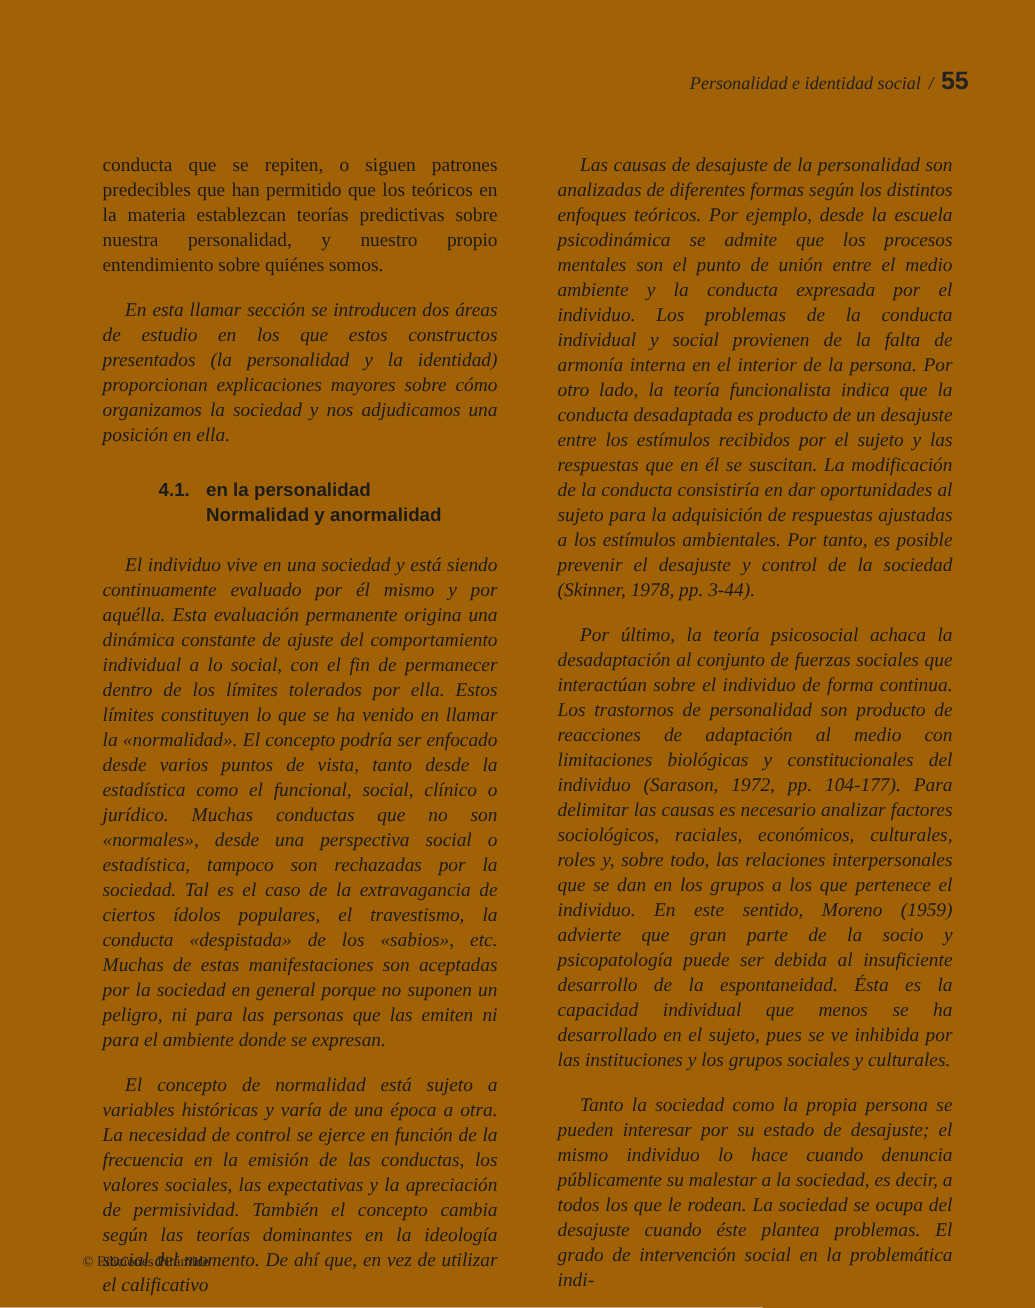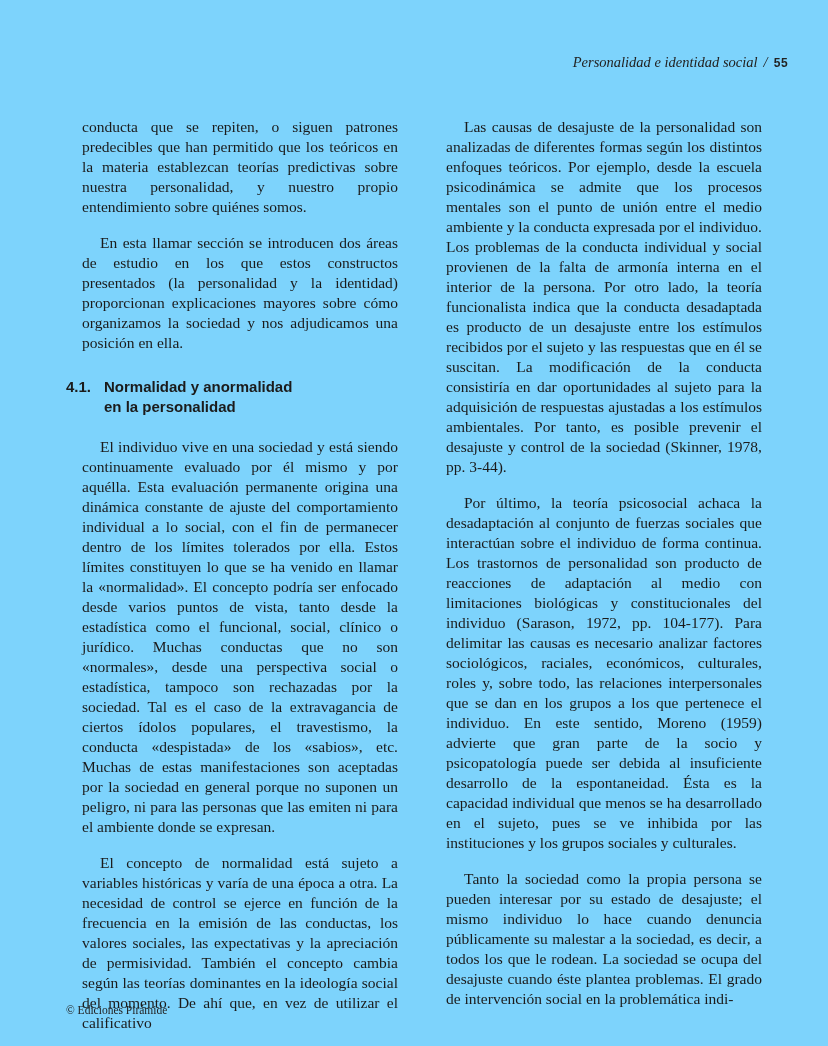--- a/index.html
+++ b/index.html
@@ -5,59 +5,60 @@
   * { margin: 0; padding: 0; box-sizing: border-box; }
   html, body { background: #e9e9e9; }
   body {
     width: 828px; height: 1046px;
     font-family: "Liberation Serif", serif;
     color: #1b1b1b;
   }
   .page {
     position: relative;
     width: 828px; height: 1046px;
-    background: #7dd3fc;
-    padding: 54px 40px 0 66px;
+    background: #a16207;
+    padding: 54px 53px 0 66px;
     overflow: hidden;
   }
   .page-header {
     display: flex;
     justify-content: flex-end;
     align-items: baseline;
     font-size: 14.5px;
     margin-bottom: 30px;
     color: #222;
   }
   .running-title { font-style: italic; }
   .header-sep { font-style: italic; margin: 0 6px; }
-  .page-number { font-weight: bold; font-size: 12px; font-family: Liberation Mono, monospace; }
+  .page-number { font-weight: bold; font-size: 20px; font-family: Liberation Sans, sans-serif; }
   .columns {
     display: flex;
     gap: 16px;
   }
   .col {
     width: 348px;
     flex: 0 0 348px;
     font-size: 15.5px;
     line-height: 20px;
     text-align: justify;
     hyphens: auto;
     -webkit-hyphens: auto;
   }
   .col p { margin: 16px; }
-  .col p.indent { text-indent: 18px; }
+  .col p.indent { text-indent: 18px; font-style: italic; }
   .section-heading {
     font-family: "Liberation Sans", sans-serif;
     font-weight: bold;
     font-size: 15px;
     line-height: 20px;
     margin: 24px 0 20px 0;
     display: flex;
     text-align: left;
     hyphens: none;
+    justify-content: center;
   }
   .heading-number { width: 38px; flex: 0 0 38px; }
   .heading-text span { display: block; }
   .page-footer {
     position: absolute;
     left: 66px;
     bottom: 30px;
     font-size: 11.5px;
     color: #222;
   }
@@ -75,22 +76,22 @@
 
   <div class="columns">
 
     <div class="col">
       <p>conducta que se repiten, o siguen patrones predecibles que han permitido que los teóricos en la materia establezcan teorías predictivas sobre nuestra personalidad, y nuestro propio entendimiento sobre quiénes somos.</p>
       <p class="indent">En esta llamar sección se introducen dos áreas de estudio en los que estos constructos presentados (la personalidad y la identidad) proporcionan explicaciones mayores sobre cómo organizamos la sociedad y nos adjudicamos una posición en ella.</p>
 
       <div class="section-heading">
         <span class="heading-number">4.1.</span>
         <span class="heading-text">
+          <span>en la personalidad</span>
           <span>Normalidad y anormalidad</span>
-          <span>en la personalidad</span>
         </span>
       </div>
 
       <p class="indent">El individuo vive en una sociedad y está siendo continuamente evaluado por él mismo y por aquélla. Esta evaluación permanente origina una dinámica constante de ajuste del comportamiento individual a lo social, con el fin de permanecer dentro de los límites tolerados por ella. Estos límites constituyen lo que se ha venido en llamar la «normalidad». El concepto podría ser enfocado desde varios puntos de vista, tanto desde la estadística como el funcional, social, clínico o jurídico. Muchas conductas que no son «normales», desde una perspectiva social o estadística, tampoco son rechazadas por la sociedad. Tal es el caso de la extravagancia de ciertos ídolos populares, el travestismo, la conducta «despistada» de los «sabios», etc. Muchas de estas manifestaciones son aceptadas por la sociedad en general porque no suponen un peligro, ni para las personas que las emiten ni para el ambiente donde se expresan.</p>
       <p class="indent">El concepto de normalidad está sujeto a variables históricas y varía de una época a otra. La necesidad de control se ejerce en función de la frecuencia en la emisión de las conductas, los valores sociales, las expectativas y la apreciación de permisividad. También el concepto cambia según las teorías dominantes en la ideología social del momento. De ahí que, en vez de utilizar el calificativo</p>
     </div>
 
     <div class="col">
       <p class="indent">Las causas de desajuste de la personalidad son analizadas de diferentes formas según los distintos enfoques teóricos. Por ejemplo, desde la escuela psicodinámica se admite que los procesos mentales son el punto de unión entre el medio ambiente y la conducta expresada por el individuo. Los problemas de la conducta individual y social provienen de la falta de armonía interna en el interior de la persona. Por otro lado, la teoría funcionalista indica que la conducta desadaptada es producto de un desajuste entre los estímulos recibidos por el sujeto y las respuestas que en él se suscitan. La modificación de la conducta consistiría en dar oportunidades al sujeto para la adquisición de respuestas ajustadas a los estímulos ambientales. Por tanto, es posible prevenir el desajuste y control de la sociedad (Skinner, 1978, pp. 3-44).</p>
       <p class="indent">Por último, la teoría psicosocial achaca la desadaptación al conjunto de fuerzas sociales que interactúan sobre el individuo de forma continua. Los trastornos de personalidad son producto de reacciones de adaptación al medio con limitaciones biológicas y constitucionales del individuo (Sarason, 1972, pp. 104-177). Para delimitar las causas es necesario analizar factores sociológicos, raciales, económicos, culturales, roles y, sobre todo, las relaciones interpersonales que se dan en los grupos a los que pertenece el individuo. En este sentido, Moreno (1959) advierte que gran parte de la socio y psicopatología puede ser debida al insuficiente desarrollo de la espontaneidad. Ésta es la capacidad individual que menos se ha desarrollado en el sujeto, pues se ve inhibida por las instituciones y los grupos sociales y culturales.</p>

